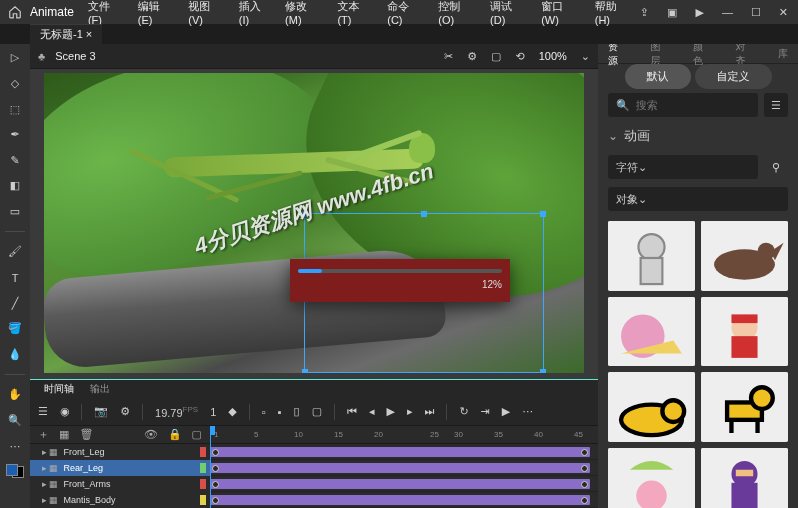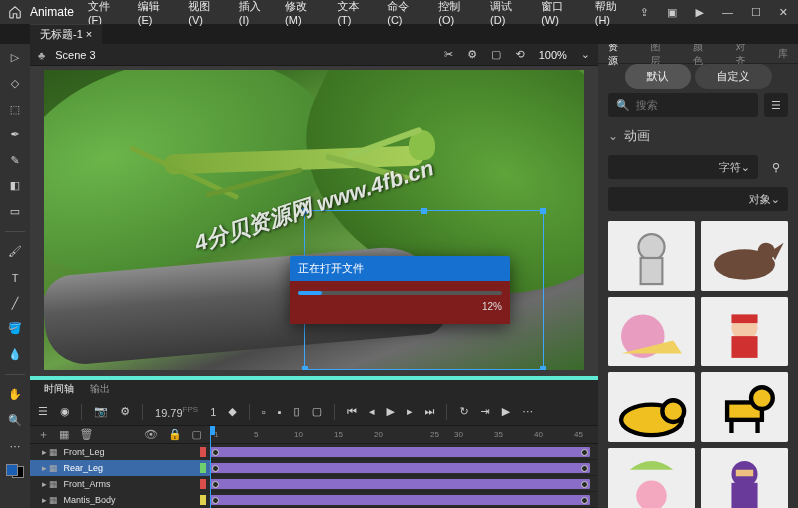--- a/index.html
+++ b/index.html
@@ -42,21 +42,21 @@
 .selbox .h.tl{left:-3px;top:-3px}.selbox .h.tr{right:-3px;top:-3px}
 .selbox .h.bl{left:-3px;bottom:-3px}.selbox .h.br{right:-3px;bottom:-3px}
 .selbox .h.tm{left:50%;top:-3px;margin-left:-3px}
 .dialog{position:absolute;left:260px;top:190px;width:220px;background:#1670d0;border-radius:2px;box-shadow:0 4px 18px rgba(0,0,0,.6);z-index:50}
 .dialog .dtitle{padding:5px 8px;color:#fff;font-size:11px}
 .dialog .dbody{background:#7f1d1d;padding:10px 8px 12px}
 .dialog .pbar{height:4px;background:#555;border-radius:2px;margin-bottom:6px;position:relative}
 .dialog .pfill{position:absolute;left:0;top:0;height:100%;width:12%;background:#2ea0ff;border-radius:2px}
 .dialog .ppct{text-align:right;color:#ddd;font-size:10px}
 .watermark{position:absolute;left:50%;top:45%;transform:translate(-50%,-50%) rotate(-18deg);color:rgba(255,255,255,.85);font-size:22px;font-style:italic;font-weight:bold;text-shadow:1px 1px 3px rgba(0,0,0,.8);z-index:60;pointer-events:none}
-.timeline{flex:1;background:#262626;border-top:4px solid #5eead4;display:flex;flex-direction:column}
+.timeline{flex:1;background:#262626;border-top:1px solid #5eead4;display:flex;flex-direction:column}
 .tl-tabs{height:18px;display:flex;align-items:center;padding-left:6px}
 .tl-tabs span{font-size:10px;color:#999;padding:2px 8px}
 .tl-tabs span:first-child{color:#eee}
 .tl-tools{height:28px;display:flex;align-items:center;padding:0 8px;gap:12px;border-bottom:1px solid #1a1a1a}
 .tl-tools .tb{color:#ccc;cursor:pointer}
 .tl-tools .vsep{width:1px;height:16px;background:#444}
 .tl-tools .fps{color:#ccc;font-size:11px}
 .tl-tools .fps sup{color:#777;font-size:8px}
 .tl-tools .frame{color:#ccc;font-size:11px}
 .tl-body{flex:1;display:flex}
@@ -83,21 +83,21 @@
 .rp-subtabs{height:36px;display:flex;justify-content:center;align-items:center;gap:4px}
 .pill{padding:5px 22px;background:#444;border-radius:14px;font-size:11px;color:#eee;cursor:pointer}
 .pill:first-child{background:#555}
 .searchrow{padding:4px 10px;display:flex;gap:6px;align-items:center}
 .searchbox{flex:1;height:24px;background:#222;border-radius:3px;display:flex;align-items:center;padding:0 8px;gap:6px;color:#888}
 .searchbox input{background:transparent;border:none;outline:none;color:#ccc;width:100%;font-size:11px}
 .listbtn{width:24px;height:24px;background:#222;border-radius:3px;display:flex;justify-content:center;align-items:center;color:#ccc}
 .section-h{padding:6px 10px;display:flex;align-items:center;gap:6px;font-size:13px;color:#ccc;cursor:pointer}
 .section-h::before{content:"⌄";color:#aaa;font-size:12px}
 .dd-row{padding:4px 10px;display:flex;gap:6px}
-.dd{flex:1;height:16px;background:#222;border-radius:3px;display:flex;align-items:center;justify-content:flex-end;padding:12px 8px;font-size:11px;color:#ccc}
+.dd{flex:1;height:16px;background:#222;border-radius:3px;display:flex;align-items:center;justify-content:flex-start;padding:12px 8px;font-size:11px;color:#ccc}
 .filterbtn{width:24px;height:24px;display:flex;justify-content:center;align-items:center;color:#ccc}
 .asset-grid{padding:6px 10px;display:grid;grid-template-columns:1fr 1fr;gap:6px}
 .asset{aspect-ratio:1.25;background:#e8e8e8;border-radius:2px;position:relative;overflow:hidden}
 .asset svg{width:100%;height:100%}
 </style>
 </head>
 <body>
 
 <div class="topbar">
   <span class="home-icon">
@@ -186,21 +186,20 @@
           <div class="mantis-leg2"></div>
         <div class="selbox">
           <div class="h tl"></div>
             <div class="h tr"></div>
             <div class="h bl"></div>
             <div class="h br"></div>
             <div class="h tm"></div>
         </div>
       </div>
       <div class="dialog">
-        <div class="dtitle">正在打开文件</div>
         <div class="dbody">
           <div class="pbar">
               <div class="pfill"></div>
             </div>
           <div class="ppct">12%</div>
         </div>
       </div>
       <div class="watermark">4分贝资源网 www.4fb.cn</div>
     </div>
 

